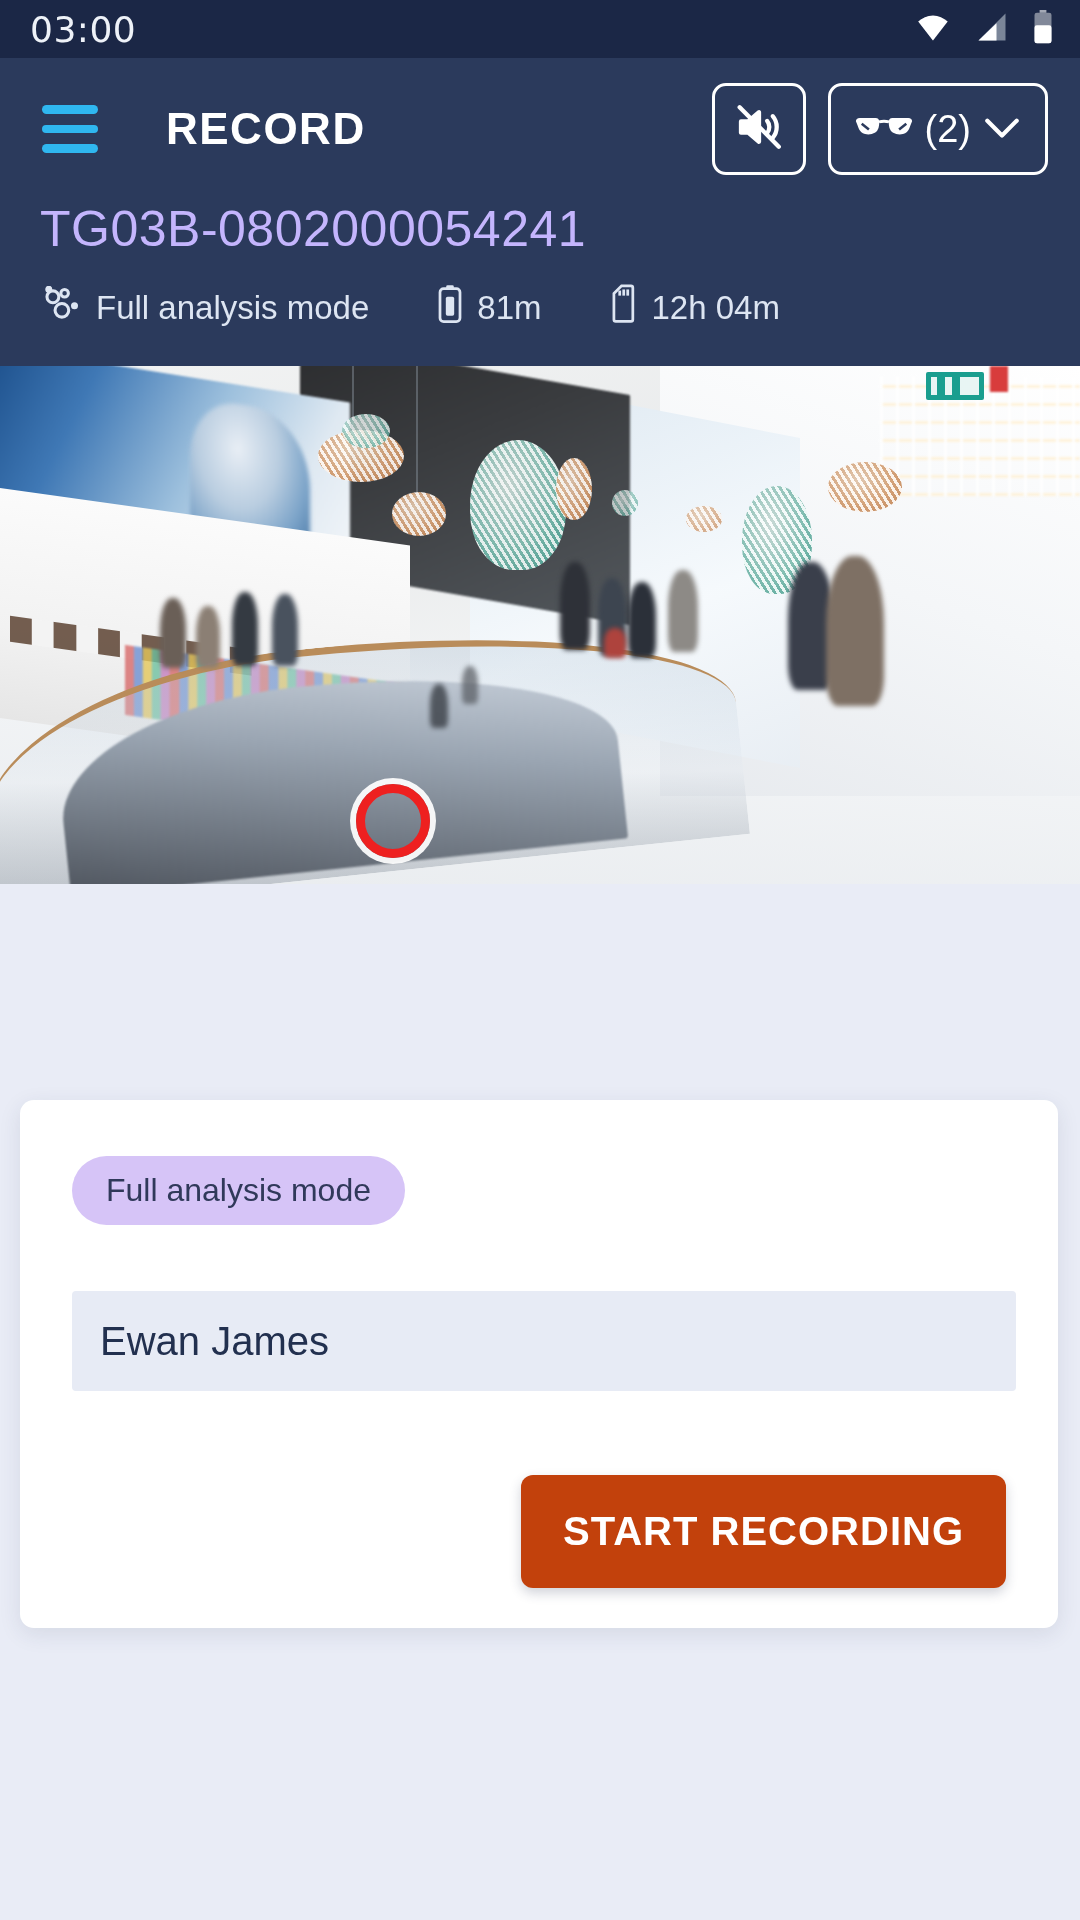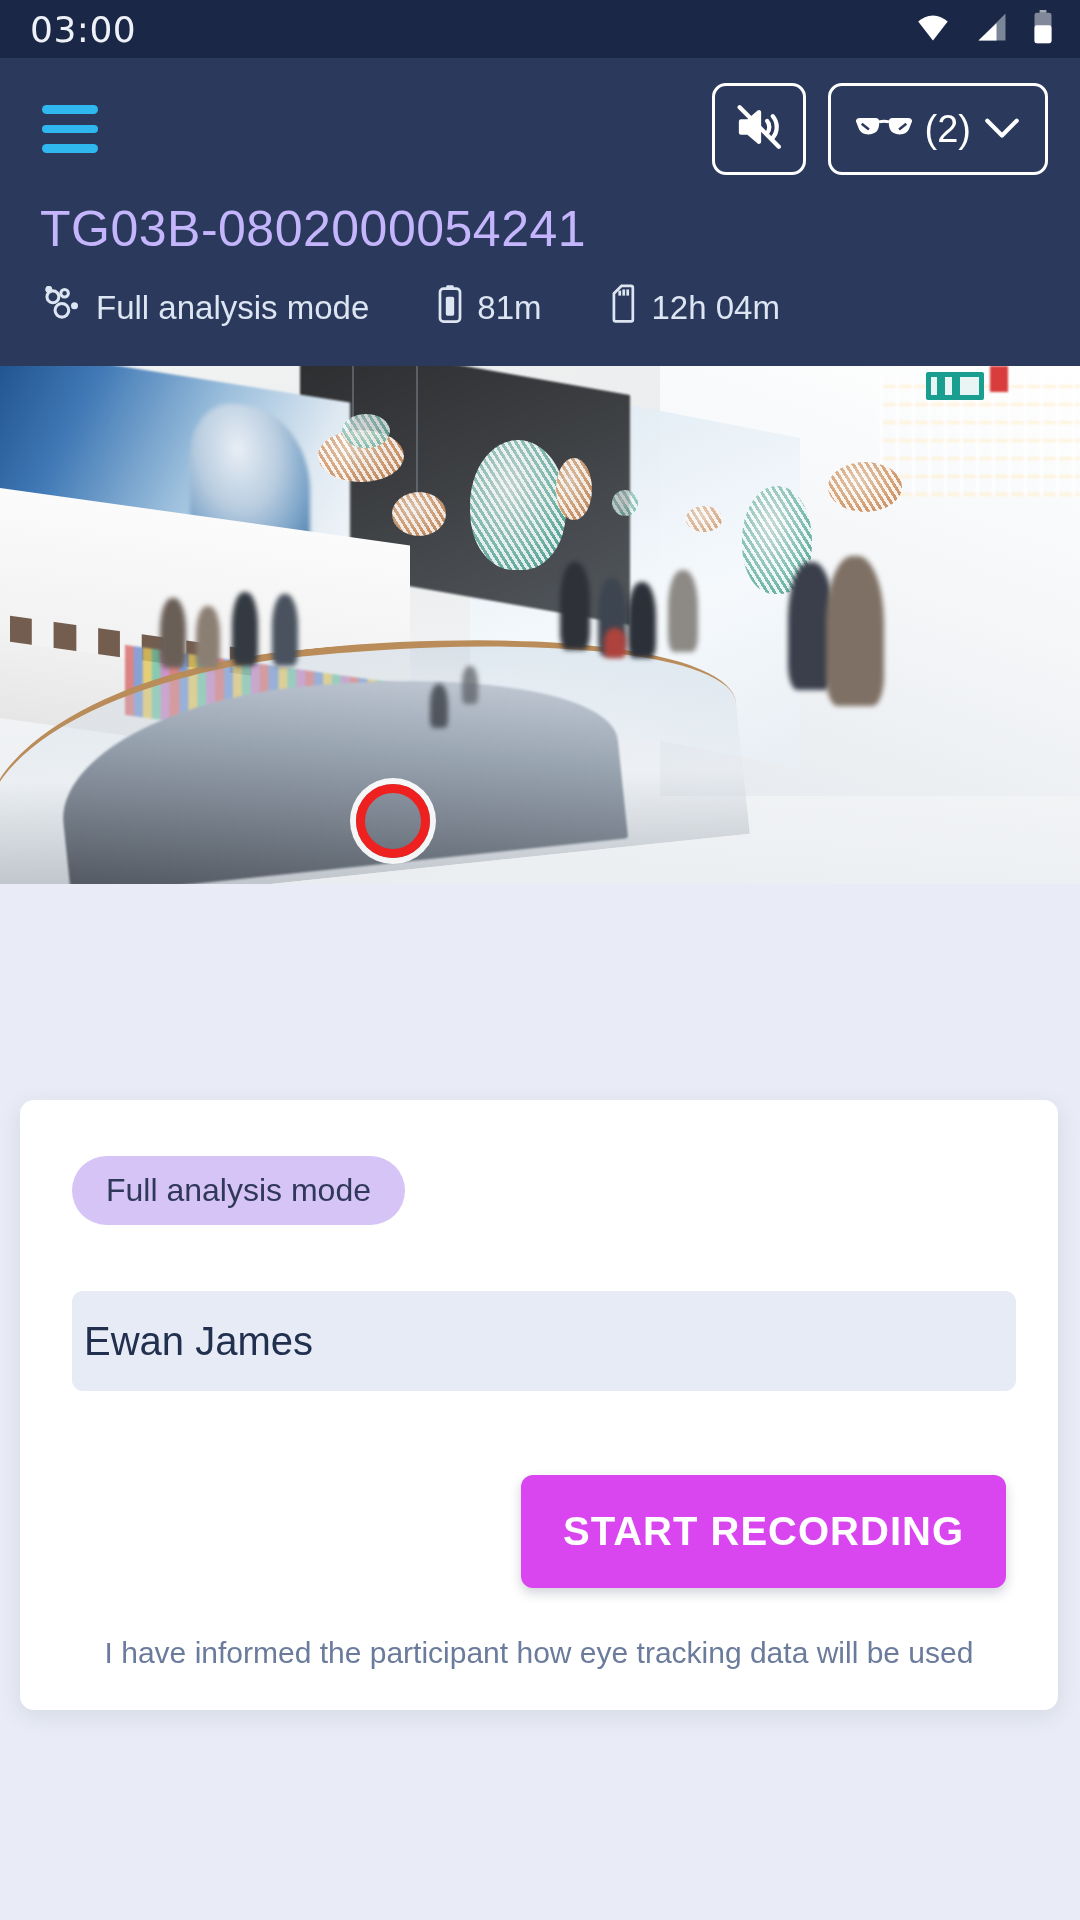--- a/index.html
+++ b/index.html
@@ -248,30 +248,30 @@
     font-size:31px;
     font-weight:bold;
     letter-spacing:1.5px;
     margin-bottom:22px;
   }
   .name-input{
     width:944px;
     height:100px;
     background:#e7ebf5;
     border:none;
-    border-radius:11px;
+    border-radius:4px;
     color:#22304f;
     font-size:40px;
-    padding:0 12px;
+    padding:0 28px;
     font-family:"Liberation Sans", sans-serif;
     outline:none;
   }
   .btn-row{ display:flex; justify-content:flex-end; margin-top:84px; }
   .start-btn{
-    background:#d946ef;
+    background:#c2410c;
     color:#ffffff;
     border:none;
     border-radius:12px;
     font-size:40px;
     font-weight:bold;
     letter-spacing:1px;
     padding:34px 42px;
     box-shadow:0 5px 12px rgba(40,50,80,.22);
     cursor:pointer;
     font-family:"Liberation Sans", sans-serif;
@@ -311,20 +311,21 @@
   </div>
 </div>
 
 <div class="header">
   <div class="header-top">
     <div class="hamburger">
       <span></span>
       <span></span>
       <span></span>
     </div>
+    <div class="app-title">RECORD</div>
 
     <div class="header-actions">
       <div class="hdr-btn mute">
         <span>
           <svg width="54" height="54" viewBox="0 0 24 24" fill="none" stroke="#ffffff" stroke-width="1.9" stroke-linecap="round" stroke-linejoin="round">
             <path d="M4 9.5 h3.2 L12 5.4 v13.2 L7.2 14.5 H4 Z" fill="#ffffff" stroke="#ffffff"></path>
             <path d="M15.6 9.3 a4.2 4.2 0 0 1 0 5.4"></path>
             <path d="M18.1 7.2 a7.4 7.4 0 0 1 0 9.6"></path>
             <line x1="3.4" y1="3.2" x2="20.8" y2="20.8"></line>
           </svg>
@@ -450,14 +451,13 @@
     <div class="mode-badge">Full analysis mode</div>
   </div>
 
   <input class="name-input" type="text" value="Ewan James" style="">
   
 
   <div class="btn-row">
     <button class="start-btn">START RECORDING</button>
   </div>
 
-  <div class="consent">I have informed the participant how eye tracking data will be used</div>
 </div>
 
 </body></html>

